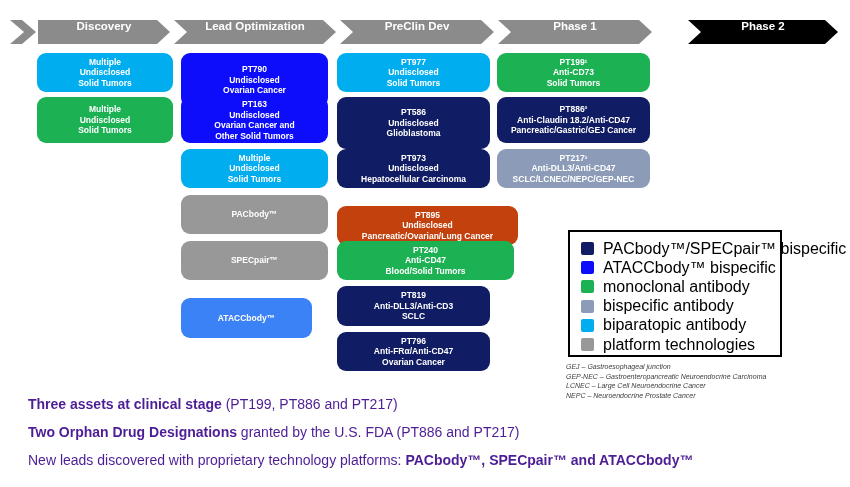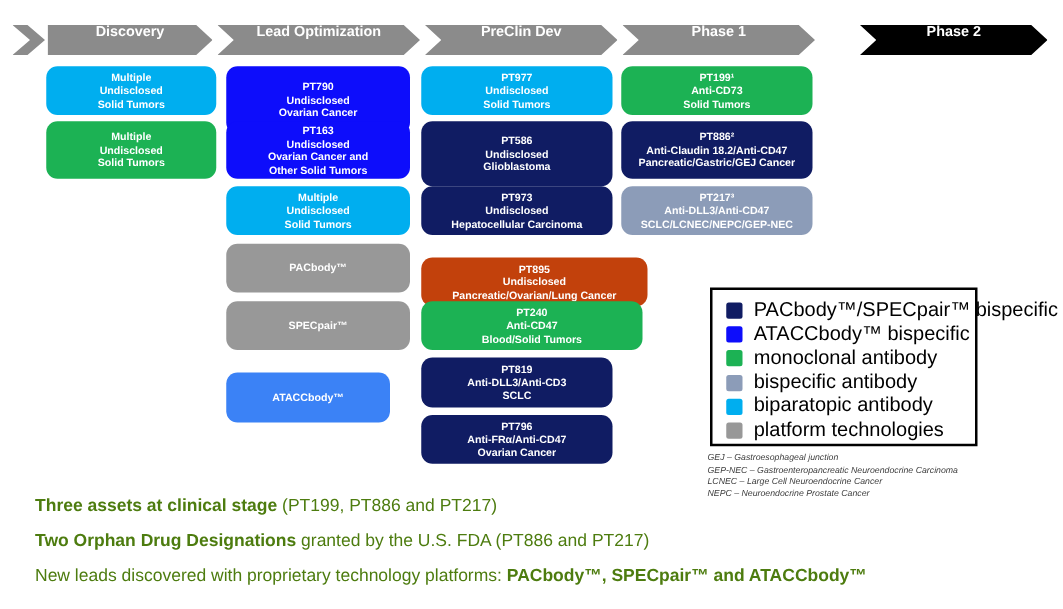--- a/index.html
+++ b/index.html
@@ -25,21 +25,21 @@
     border:2px solid #000000; background:#ffffff; box-sizing:border-box; padding-top:7px; }
   .legend-item { display:flex; align-items:center; height:19.2px; padding-left:11px; }
   .legend-swatch { width:13px; height:13px; border-radius:2px; margin-right:9px; flex:0 0 13px; }
   .legend-label { font-size:16px; color:#000000; white-space:nowrap; }
 
   
   .footnotes { position:absolute; left:566px; top:362px; font-size:7px; font-style:italic;
     line-height:9.6px; color:#3d3d3d; }
 
   
-  .summary-line { position:absolute; left:28px; font-size:14px; color:#4d7c0f; white-space:nowrap; }
+  .summary-line { position:absolute; left:28px; font-size:14px; color:#4c1d95; white-space:nowrap; }
   .summary-line .b { font-weight:bold; }
 </style>
 </head>
 <body>
 
 <div class="slide">
   <div class="lead-chevron"></div>
   <div id="phase-header">
       <div class="arrow-seg seg-flat" style="left: 38px; width: 132px; background: rgb(139, 139, 139);">
         <span>Discovery</span>

